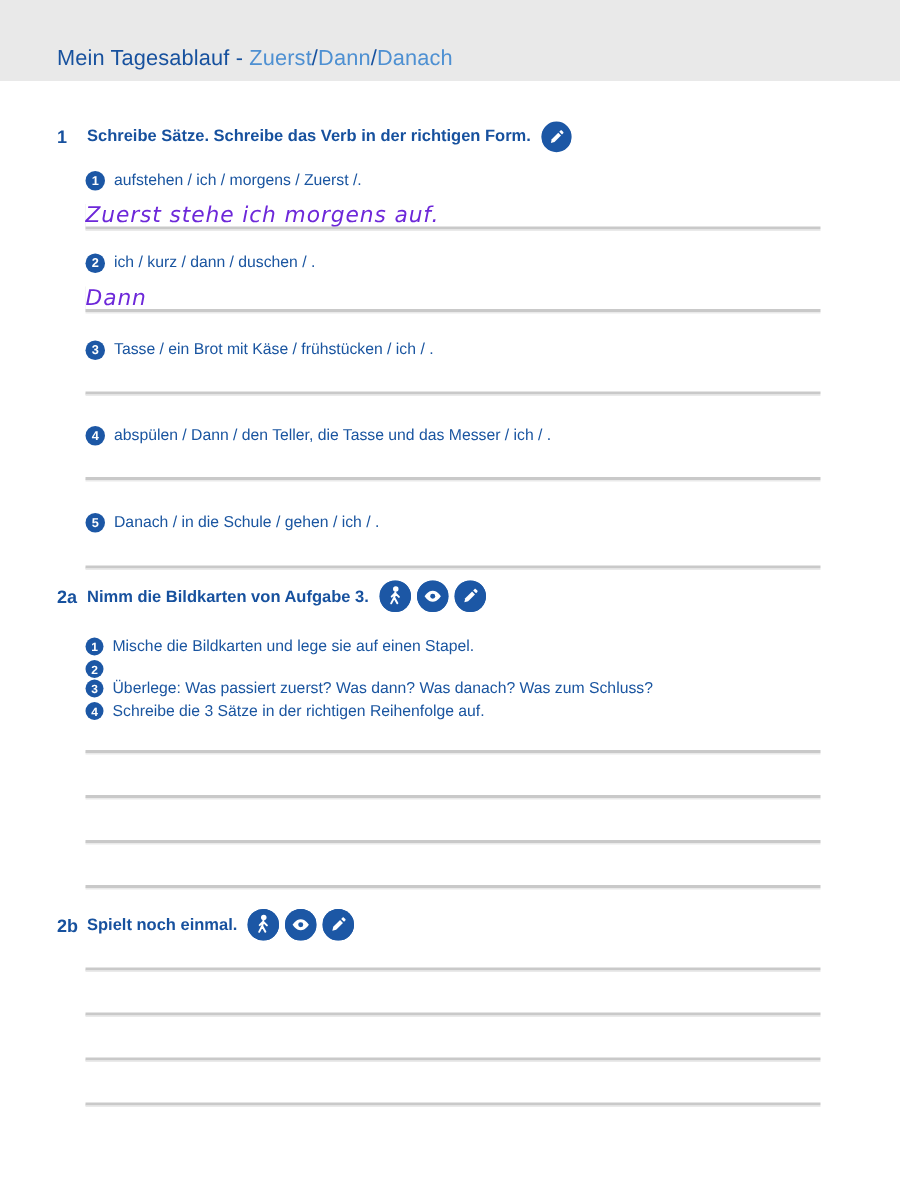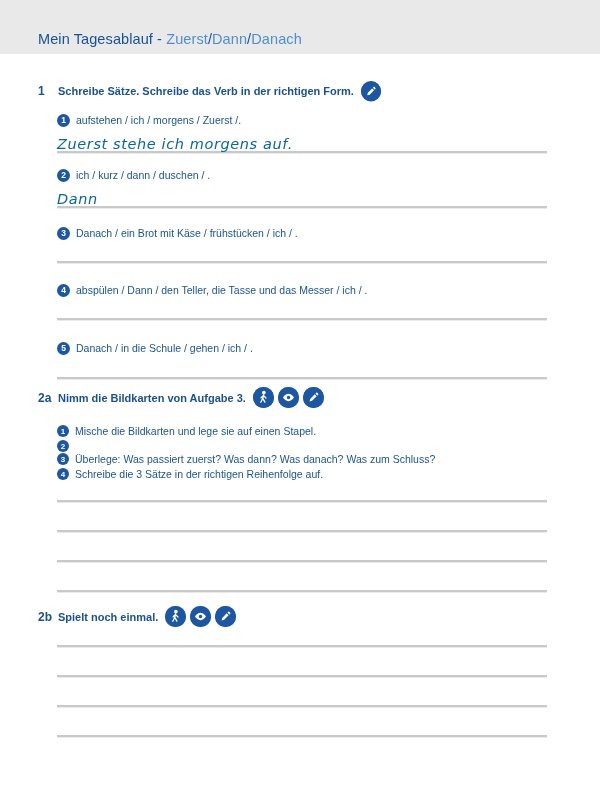--- a/index.html
+++ b/index.html
@@ -79,21 +79,21 @@
   }
   .answer-line {
     border-bottom: 2px solid #c9c9c9;
     box-shadow: 0 1px 0 #eaeaea;
     height: 18px;
     margin-top: 8px;
     font-family: "DejaVu Sans", sans-serif;
     font-style: italic;
     font-size: 14.5px;
     letter-spacing: 0.6px;
-    color: #0369a1;
+    color: #6d28d9;
     line-height: 18px;
     white-space: nowrap;
   }
   .blank-line {
     border-bottom: 2px solid #c9c9c9;
     box-shadow: 0 1px 0 #eaeaea;
     height: 0;
   }
 
   
@@ -158,21 +158,21 @@
     <div class="answer-line a1">Zuerst stehe ich morgens auf.</div>
 
     <div class="item-row i2">
       <span class="num-dot">2</span>
       <span>ich / kurz / dann / duschen / .</span>
     </div>
     <div class="answer-line a2">Dann</div>
 
     <div class="item-row i3">
       <span class="num-dot">3</span>
-      <span>Danach / ein Brot mit Käse / frühstücken / ich / .</span>
+      <span>Tasse / ein Brot mit Käse / frühstücken / ich / .</span>
     </div>
     <div class="blank-line b3"></div>
 
     <div class="item-row i4">
       <span class="num-dot">4</span>
       <span>abspülen / Dann / den Teller, die Tasse und das Messer / ich / .</span>
     </div>
     <div class="blank-line b4"></div>
 
     <div class="item-row i5">

